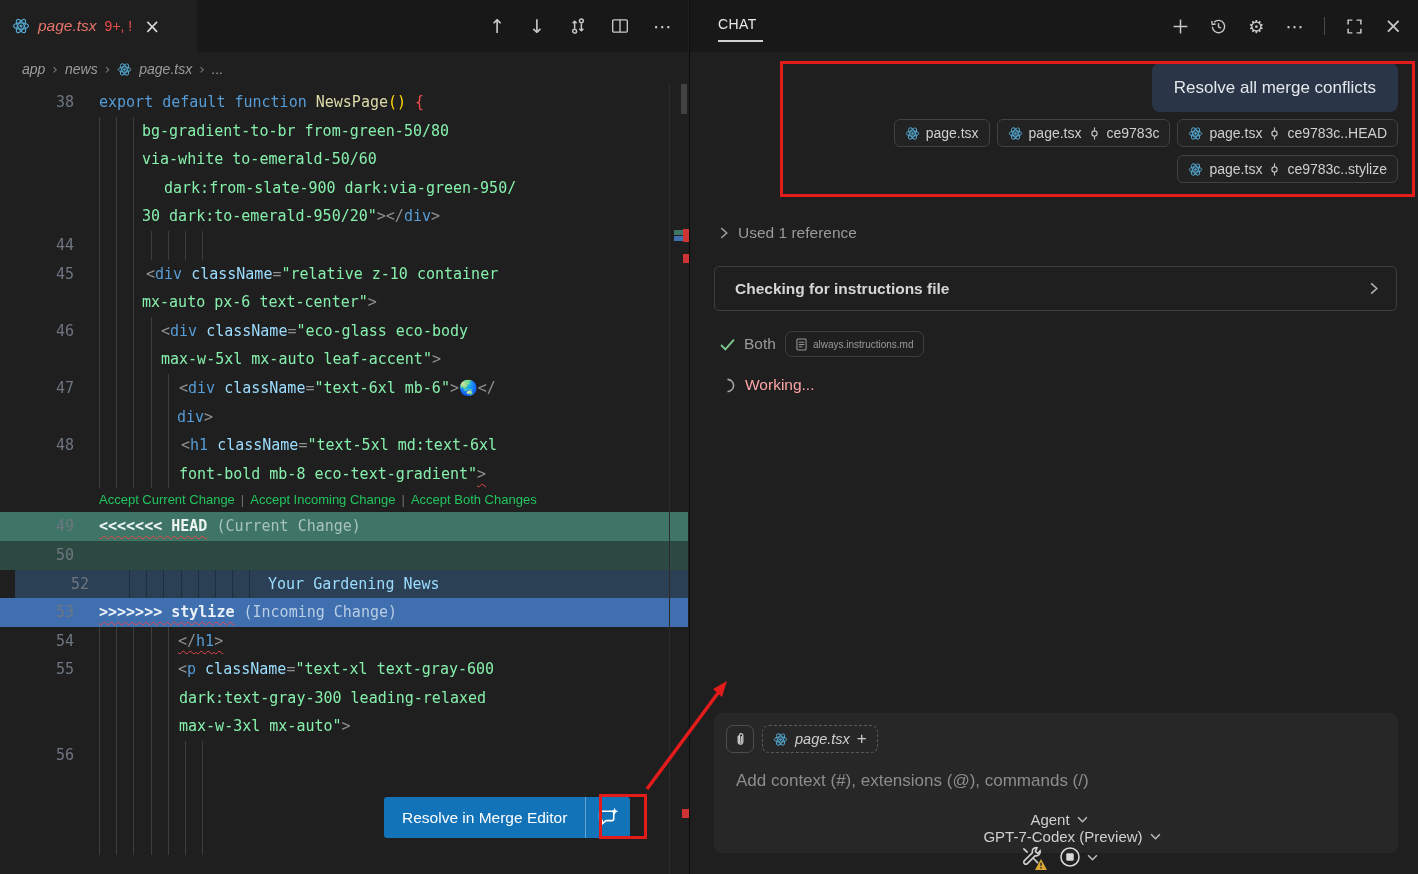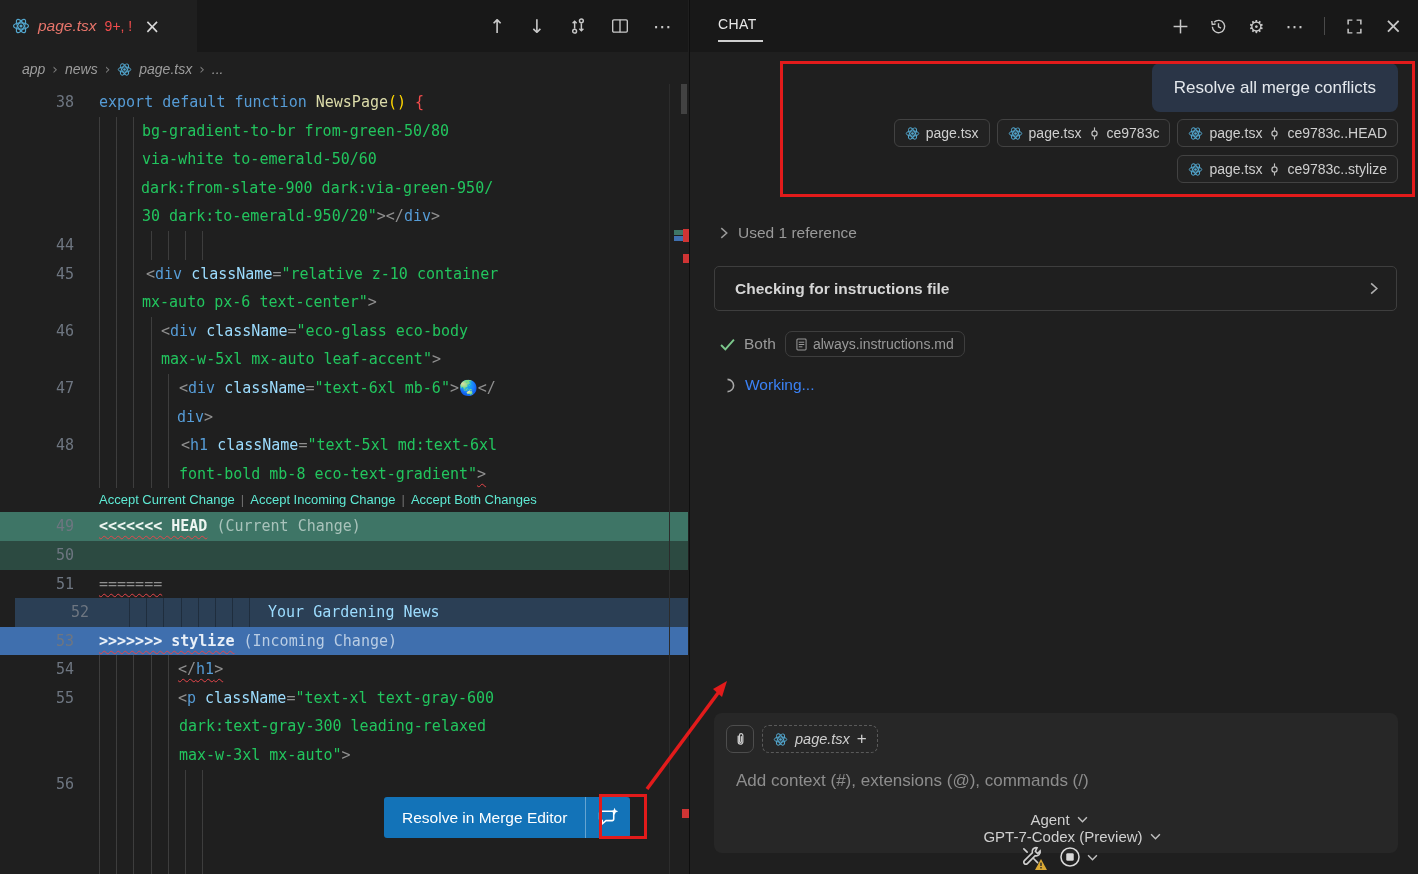--- a/index.html
+++ b/index.html
@@ -34,26 +34,26 @@
   .lnum { position:absolute; left:0; top:0; width:74px; text-align:right; color:#6e7681; }
   .ccode { position:absolute; left:99px; right:0; top:0; bottom:0; }
   .guides { position:absolute; left:0; top:0; bottom:0;
             background:repeating-linear-gradient(to right, rgba(140,140,140,.28) 0 1px, transparent 1px 17.2px); }
   .bg-ch  { background:#3e7566; } .bg-cb { background:#2c4a41; }
   .bg-ib  { background:#2b3f55;margin-left:15px; } .bg-ih { background:#3f6fae; }
   .bg-ch .guides, .bg-cb .guides, .bg-ib .guides, .bg-ih .guides {
             background:repeating-linear-gradient(to right, rgba(0,0,0,.28) 0 1px, transparent 1px 17.2px); }
   .tk { white-space:pre; }
   .kw{color:#569cd6} .fn{color:#dcdcaa} .tag{color:#569cd6} .attr{color:#9cdcfe}
-  .str{color:#22c55e} .pun{color:#8f8f8f} .pln{color:#cccccc} .pb{color:#ffd700} .pr{color:#f14c4c}
+  .str{color:#86efac} .pun{color:#8f8f8f} .pln{color:#cccccc} .pb{color:#ffd700} .pr{color:#f14c4c}
   .jsx{color:#9cdcfe} .emj{font-family:"DejaVu Sans",sans-serif}
   .mh{color:#eef5f1;font-weight:bold} .md{color:#a9c3bb}
   .mh2{color:#e9f0f8;font-weight:bold} .md2{color:#b9cde4}
   .sq{ text-decoration:underline wavy #e4454a 1px; text-underline-offset:4px; text-decoration-skip-ink:none; }
-  .lens-link { color:#5eead4; cursor:pointer; }
+  .lens-link { color:#22c55e; cursor:pointer; }
   .lens-sep { color:#6f6f6f; padding:0 6px; }
 
   
   .ruler-line { position:absolute; left:669px; top:84px; bottom:0; width:1px; background:#2c2c2c; }
   .sb-thumb { position:absolute; left:681px; top:84px; width:6px; height:30px; background:#424242; }
   .ov { position:absolute; }
 
   
   .merge-btn { position:absolute; left:384px; top:797px; height:41px; display:flex; align-items:stretch;
                background:#1373b8; border-radius:3px; color:#ffffff; cursor:pointer; }
@@ -86,23 +86,23 @@
 
   .used-ref { position:absolute; left:30px; top:224px; display:flex; align-items:center; gap:10px;
               font-size:15.5px; color:#9a9a9a; cursor:pointer; }
   .instr-panel { position:absolute; left:24px; right:21px; top:266px; height:45px; border:1px solid #3e3e3e;
                  border-radius:5px; display:flex; align-items:center; cursor:pointer; }
   .instr-title { padding-left:20px; font-size:15.5px; font-weight:bold; color:#d6d6d6; flex:1; }
   .instr-chevron { padding-right:18px; display:flex; }
   .read-row { position:absolute; left:30px; top:331px; display:flex; align-items:center; gap:9px;
               font-size:15.5px; color:#9a9a9a; }
   .read-chip { height:26px; display:inline-flex; align-items:center; gap:6px; padding:0 10px;
-               border:1px solid #3e3e3e; border-radius:7px; font-size:14px; color:#9a9a9a; cursor:pointer; }
+               border:1px solid #3e3e3e; border-radius:7px; font-size:10px; color:#9a9a9a; cursor:pointer; }
   .working-row { position:absolute; left:30px; top:376px; display:flex; align-items:center; gap:10px;
-                 font-size:15.5px; color:#3b82f6;justify-content:center; }
+                 font-size:15.5px; color:#fca5a5;justify-content:center; }
 
   .chat-input { position:absolute; left:24px; right:20px; top:713px; height:140px; background:#272727; border-radius:8px; }
   .ci-row1 { position:absolute; left:12px; top:12px; display:flex; gap:8px; align-items:center; }
   .attach-btn { width:28px; height:28px; border:1px solid #4d4d4d; border-radius:7px;
                 display:flex; align-items:center; justify-content:center; cursor:pointer; }
   .attach-btn svg { width:15px; height:15px; }
   .ctx-chip { height:28px; display:inline-flex; align-items:center; gap:7px; padding:0 10px;
               border:1px dashed #5a5a5a; border-radius:7px; cursor:pointer; }
   .ctx-chip svg.react { width:15px; height:15px; }
   .ctx-name { font-style:italic; font-size:14.5px; color:#cfcfcf; }
@@ -178,35 +178,34 @@
       </span>
       <span class="bc-item">page.tsx</span>
       <span class="bsep">›</span>
       <span class="bc-item">...</span>
     </div>
 
     <div id="code">
         <div class="crow"><span class="lnum">38</span><div class="ccode"><span class="tk kw">export default function </span><span class="tk fn">NewsPage</span><span class="tk pb">()</span><span class="tk pln"> </span><span class="tk pr">{</span></div></div>
         <div class="crow"><span class="lnum"></span><div class="ccode" style="padding-left: 43px;"><div class="guides" style="width: 39px;"></div><span class="tk str">bg-gradient-to-br from-green-50/80</span></div></div>
         <div class="crow"><span class="lnum"></span><div class="ccode" style="padding-left: 43px;"><div class="guides" style="width: 39px;"></div><span class="tk str">via-white to-emerald-50/60</span></div></div>
-        <div class="crow"><span class="lnum"></span><div class="ccode" style="padding-left: 42px;"><div class="guides" style="width: 39px;"></div><span class="tk str">dark:from-slate-900 dark:via-green-950/</span></div></div>
+        <div class="crow"><span class="lnum"></span><div class="ccode" style="padding-left: 65px;"><div class="guides" style="width: 39px;"></div><span class="tk str">dark:from-slate-900 dark:via-green-950/</span></div></div>
         <div class="crow"><span class="lnum"></span><div class="ccode" style="padding-left: 43px;"><div class="guides" style="width: 39px;"></div><span class="tk str">30 dark:to-emerald-950/20"</span><span class="tk pun">&gt;&lt;/</span><span class="tk tag">div</span><span class="tk pun">&gt;</span></div></div>
         <div class="crow"><span class="lnum">44</span><div class="ccode"><div class="guides" style="width: 106px;"></div></div></div>
         <div class="crow"><span class="lnum">45</span><div class="ccode" style="padding-left: 47px;"><div class="guides" style="width: 43px;"></div><span class="tk pun">&lt;</span><span class="tk tag">div</span><span class="tk pln"> </span><span class="tk attr">className</span><span class="tk pun">=</span><span class="tk str">"relative z-10 container</span></div></div>
         <div class="crow"><span class="lnum"></span><div class="ccode" style="padding-left: 43px;"><div class="guides" style="width: 39px;"></div><span class="tk str">mx-auto px-6 text-center"</span><span class="tk pun">&gt;</span></div></div>
         <div class="crow"><span class="lnum">46</span><div class="ccode" style="padding-left: 62px;"><div class="guides" style="width: 58px;"></div><span class="tk pun">&lt;</span><span class="tk tag">div</span><span class="tk pln"> </span><span class="tk attr">className</span><span class="tk pun">=</span><span class="tk str">"eco-glass eco-body</span></div></div>
         <div class="crow"><span class="lnum"></span><div class="ccode" style="padding-left: 62px;"><div class="guides" style="width: 58px;"></div><span class="tk str">max-w-5xl mx-auto leaf-accent"</span><span class="tk pun">&gt;</span></div></div>
         <div class="crow"><span class="lnum">47</span><div class="ccode" style="padding-left: 80px;"><div class="guides" style="width: 76px;"></div><span class="tk pun">&lt;</span><span class="tk tag">div</span><span class="tk pln"> </span><span class="tk attr">className</span><span class="tk pun">=</span><span class="tk str">"text-6xl mb-6"</span><span class="tk pun">&gt;</span><span class="tk emj">🌏</span><span class="tk pun">&lt;/</span></div></div>
         <div class="crow"><span class="lnum"></span><div class="ccode" style="padding-left: 78px;"><div class="guides" style="width: 74px;"></div><span class="tk tag">div</span><span class="tk pun">&gt;</span></div></div>
         <div class="crow"><span class="lnum">48</span><div class="ccode" style="padding-left: 82px;"><div class="guides" style="width: 78px;"></div><span class="tk pun">&lt;</span><span class="tk tag">h1</span><span class="tk pln"> </span><span class="tk attr">className</span><span class="tk pun">=</span><span class="tk str">"text-5xl md:text-6xl</span></div></div>
         <div class="crow"><span class="lnum"></span><div class="ccode" style="padding-left: 80px;"><div class="guides" style="width: 76px;"></div><span class="tk str">font-bold mb-8 eco-text-gradient"</span><span class="tk pun sq">&gt;</span></div></div>
         <div class="crow lensrow"><span class="lnum"></span><div class="ccode"><span class="lens-link">Accept Current Change</span><span class="lens-sep">|</span><span class="lens-link">Accept Incoming Change</span><span class="lens-sep">|</span><span class="lens-link">Accept Both Changes</span></div></div>
         <div class="crow bg-ch"><span class="lnum">49</span><div class="ccode bg-ch"><span class="tk mh sq">&lt;&lt;&lt;&lt;&lt;&lt;&lt; HEAD</span><span class="tk md"> (Current Change)</span></div></div>
         <div class="crow bg-cb"><span class="lnum">50</span></div>
-        <div class="crow"><span class="lnum">51</span><div class="ccode"><span class="tk pun sq">=======</span></div></div>
         <div class="crow bg-ib"><span class="lnum">52</span><div class="ccode bg-ib" style="padding-left: 139px;"><div class="guides" style="width: 128px;"></div><span class="tk jsx">Your Gardening News</span></div></div>
         <div class="crow bg-ih"><span class="lnum">53</span><div class="ccode bg-ih"><span class="tk mh2 sq">&gt;&gt;&gt;&gt;&gt;&gt;&gt; stylize</span><span class="tk md2"> (Incoming Change)</span></div></div>
         <div class="crow"><span class="lnum">54</span><div class="ccode" style="padding-left: 79px;"><div class="guides" style="width: 75px;"></div><span class="tk pun sq">&lt;/</span><span class="tk tag sq">h1</span><span class="tk pun sq">&gt;</span></div></div>
         <div class="crow"><span class="lnum">55</span><div class="ccode" style="padding-left: 79px;"><div class="guides" style="width: 75px;"></div><span class="tk pun">&lt;</span><span class="tk tag">p</span><span class="tk pln"> </span><span class="tk attr">className</span><span class="tk pun">=</span><span class="tk str">"text-xl text-gray-600</span></div></div>
         <div class="crow"><span class="lnum"></span><div class="ccode" style="padding-left: 80px;"><div class="guides" style="width: 76px;"></div><span class="tk str">dark:text-gray-300 leading-relaxed</span></div></div>
         <div class="crow"><span class="lnum"></span><div class="ccode" style="padding-left: 80px;"><div class="guides" style="width: 76px;"></div><span class="tk str">max-w-3xl mx-auto"</span><span class="tk pun">&gt;</span></div></div>
         <div class="crow"><span class="lnum">56</span><div class="ccode"><div class="guides" style="width: 106px;"></div></div></div>
         <div class="crow"><span class="lnum"></span><div class="ccode"><div class="guides" style="width: 106px;"></div></div></div>
         <div class="crow"><span class="lnum"></span><div class="ccode"><div class="guides" style="width: 106px;"></div></div></div>
         <div class="crow"><span class="lnum"></span><div class="ccode"><div class="guides" style="width: 106px;"></div></div></div>

